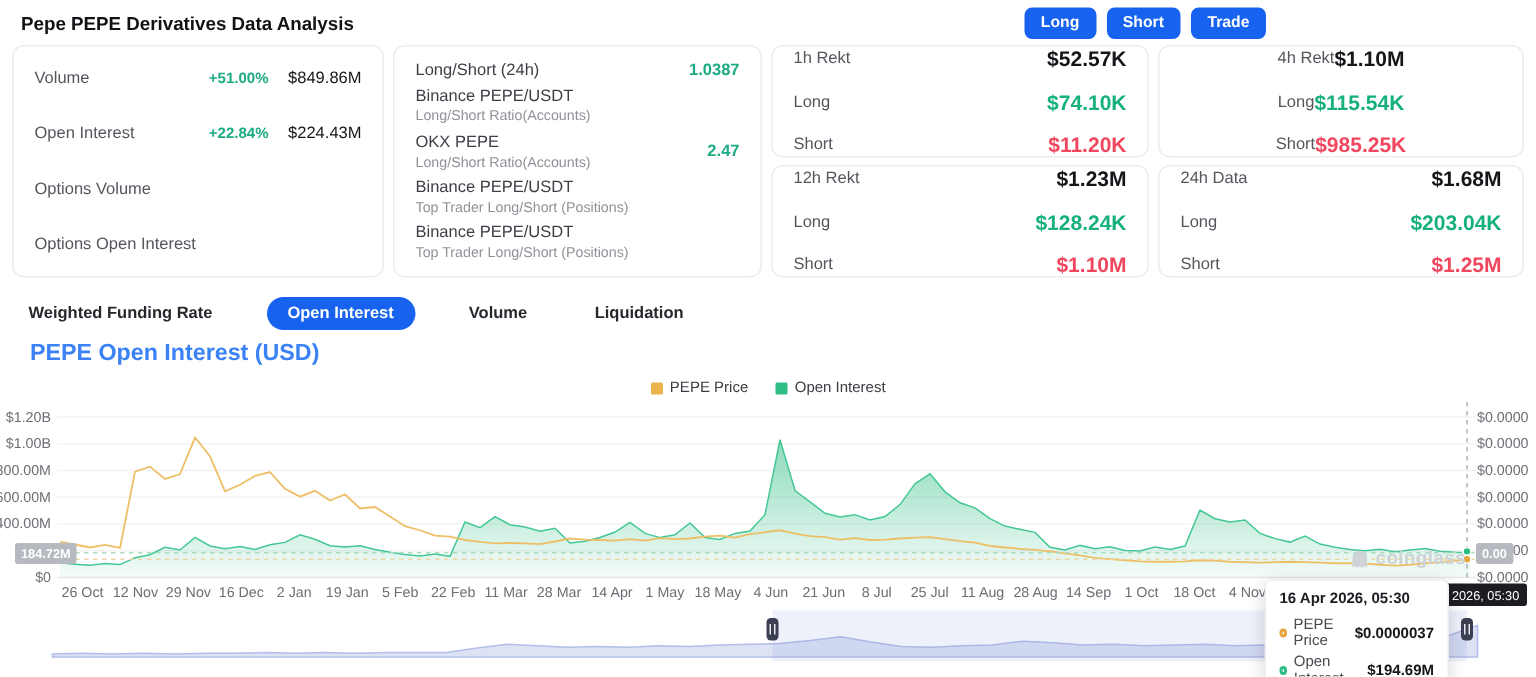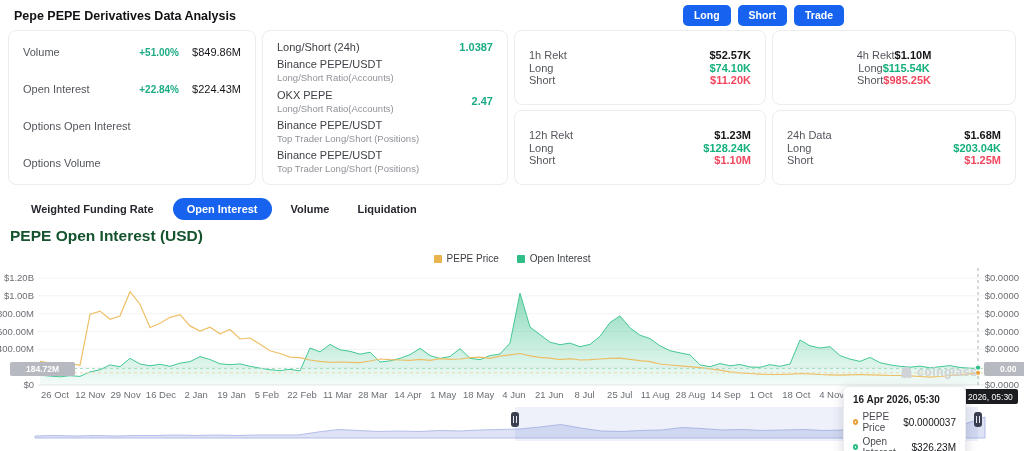--- a/index.html
+++ b/index.html
@@ -14,58 +14,58 @@
     border:none; border-radius:5px; padding:4px 11px; height:21px; line-height:13px; cursor:pointer; }
 
   
   .card { position:absolute; background:#fff; border:1px solid #ededf0; border-radius:8px; }
   .card.c1 { left:8px;   top:30px;  width:248px; height:155px; padding:15px 14px; display:flex; flex-direction:column; justify-content:space-between; }
   .card.c2 { left:262px; top:30px;  width:246px; height:155px; padding:10px 14px; display:flex; flex-direction:column; justify-content:space-between; }
   .card.c3a{ left:514px; top:30px;  width:252px; height:75px; }
   .card.c3b{ left:514px; top:110px; width:252px; height:75px; }
   .card.c4a{ left:772px; top:30px;  width:244px; height:75px;align-items:center; }
   .card.c4b{ left:772px; top:110px; width:244px; height:75px; }
-  .rekt { padding:18px 14px; display:flex; flex-direction:column; justify-content:space-between; }
+  .rekt { padding:0 14px; display:flex; flex-direction:column; justify-content:space-between; }
 
   .srow { display:flex; align-items:center; }
   .srow .lbl { font-size:11px; color:#53565c; }
   .srow .chg { margin-left:auto; font-size:10px; font-weight:bold; color:#1CAB84; }
   .srow .val { width:62px; text-align:right; font-size:11px; font-weight:normal; color:#15161a; }
 
   .rrow { display:flex; align-items:center; }
   .rrow .rlines { display:flex; flex-direction:column; gap:2px; }
   .rrow .rl1 { font-size:11px; color:#3c3f45; }
   .rrow .rl2 { font-size:9.5px; color:#8f9298; }
   .rrow .rval { margin-left:auto; font-size:11px; font-weight:bold; color:#1CAB84; }
 
   .krow { display:flex; align-items:center; }
   .krow .klbl { font-size:11px; color:#53565c; }
-  .krow .kval { margin-left:auto; font-size:11px; font-weight:bold; color:#15161a; }
+  .krow .kval { margin-left:auto; font-size:14px; font-weight:bold; color:#15161a; }
   .kval.green { color:#16B07C; }
   .kval.red   { color:#F0475F; }
 
   
-  .tabs { position:absolute; left:22px; top:198px; display:flex; align-items:center; gap:10px; }
+  .tabs { position:absolute; left:10px; top:198px; display:flex; align-items:center; gap:27px; }
   .tab { font-size:11px; font-weight:bold; color:#26282e; padding:5px 9px; border-radius:15px; cursor:pointer; }
   .tab.active { background:#1763F0; color:#fff; padding:5px 14px; }
 
-  .sect-title { position:absolute; left:10px; top:227px; font-size:15.5px; font-weight:800; color:#14532d; }
+  .sect-title { position:absolute; left:20px; top:227px; font-size:15.5px; font-weight:800; color:#3b82f6; }
 
   
   .legend { position:absolute; left:0; top:253px; width:1024px; display:flex; justify-content:center; gap:18px; }
   .leg-item { display:flex; align-items:center; gap:5px; font-size:10px; color:#3a3d42; }
   .leg-sw { width:8px; height:8px; border-radius:1px; display:inline-block; }
 
   svg text.axlbl { font-size:9.5px; fill:#6b6e74; font-family:"Liberation Sans",sans-serif; }
   #oi-chart  { position:absolute; left:0; top:260px; }
   #nav-chart { position:absolute; left:0; top:406px; }
 
   
   .axbadge { position:absolute; background:#b6b9bf; color:#fff; font-size:8.5px; font-weight:bold;
-    padding:2px 16px; border-radius:2px; z-index:6; }
+    padding:2px 4px; border-radius:2px; z-index:6; }
   .axbadge.left  { left:10px;  top:362px; }
   .axbadge.right { left:984px; top:362px; }
   .date-badge { position:absolute; left:936px; top:389px; background:#1c1d21; color:#fff;
     font-size:8.5px; padding:2.5px 5px; border-radius:2px; white-space:nowrap; z-index:5; }
 
   
   .watermark { position:absolute; left:900px; top:365px; display:flex; align-items:center; gap:4px; z-index:4; }
   .watermark .wm-txt { font-size:12.5px; font-weight:bold; color:#cfd2d6; letter-spacing:.3px; }
 
   
@@ -75,21 +75,21 @@
 
   
   .tooltip { position:absolute; left:843px; top:386px; width:123px; background:#fff;
     border:1px solid #ececf0; border-radius:5px; box-shadow:0 3px 12px rgba(40,45,60,.18);
     padding:7px 9px; z-index:30; }
   .tt-date { font-size:10px; font-weight:bold; color:#1c1d22; margin-bottom:6px; }
   .tt-row { display:flex; align-items:center; gap:4px; font-size:10px; color:#45484e; margin-top:3px; }
   .tt-dot { width:6px; height:6px; border-radius:50%; background:#fff; }
   .tt-dot.orange { border:2px solid #E8A33D; }
   .tt-dot.green  { border:2px solid #2EBD85; }
-  .tt-val { margin-left:auto; font-weight:normal; color:#141519; }
+  .tt-val { margin-left:auto; font-weight:bold; color:#141519; }
 </style>
 </head>
 <body>
 
 <div id="app">
 
   <div class="hdr-title">Pepe PEPE Derivatives Data Analysis</div>
   <div class="hdr-btns">
     <button class="hdr-btn">Long</button>
     <button class="hdr-btn">Short</button>
@@ -101,26 +101,26 @@
       <span class="lbl">Volume</span>
       <span class="chg">+51.00%</span>
       <span class="val">$849.86M</span>
     </div>
     <div class="srow">
       <span class="lbl">Open Interest</span>
       <span class="chg">+22.84%</span>
       <span class="val">$224.43M</span>
     </div>
     <div class="srow">
-      <span class="lbl">Options Open Interest</span>
+      <span class="lbl">Options Volume</span>
       <span class="chg"></span>
       <span class="val"></span>
     </div>
     <div class="srow">
-      <span class="lbl">Options Volume</span>
+      <span class="lbl">Options Open Interest</span>
       <span class="chg"></span>
       <span class="val"></span>
     </div>
   </div>
 
   <div class="card c2">
     <div class="rrow">
       <div class="rlines">
           <span class="rl1">Long/Short (24h)</span>
         </div>
@@ -323,17 +323,17 @@
   <div class="tooltip">
     <div class="tt-date">16 Apr 2026, 05:30</div>
     <div class="tt-row">
       <span class="tt-dot orange"></span>
       <span>PEPE Price</span>
       <span class="tt-val">$0.0000037</span>
     </div>
     <div class="tt-row">
       <span class="tt-dot green"></span>
       <span>Open Interest</span>
-      <span class="tt-val">$326.23M</span>
+      <span class="tt-val">$194.69M</span>
     </div>
   </div>
 
 </div>
 
 </body></html>

